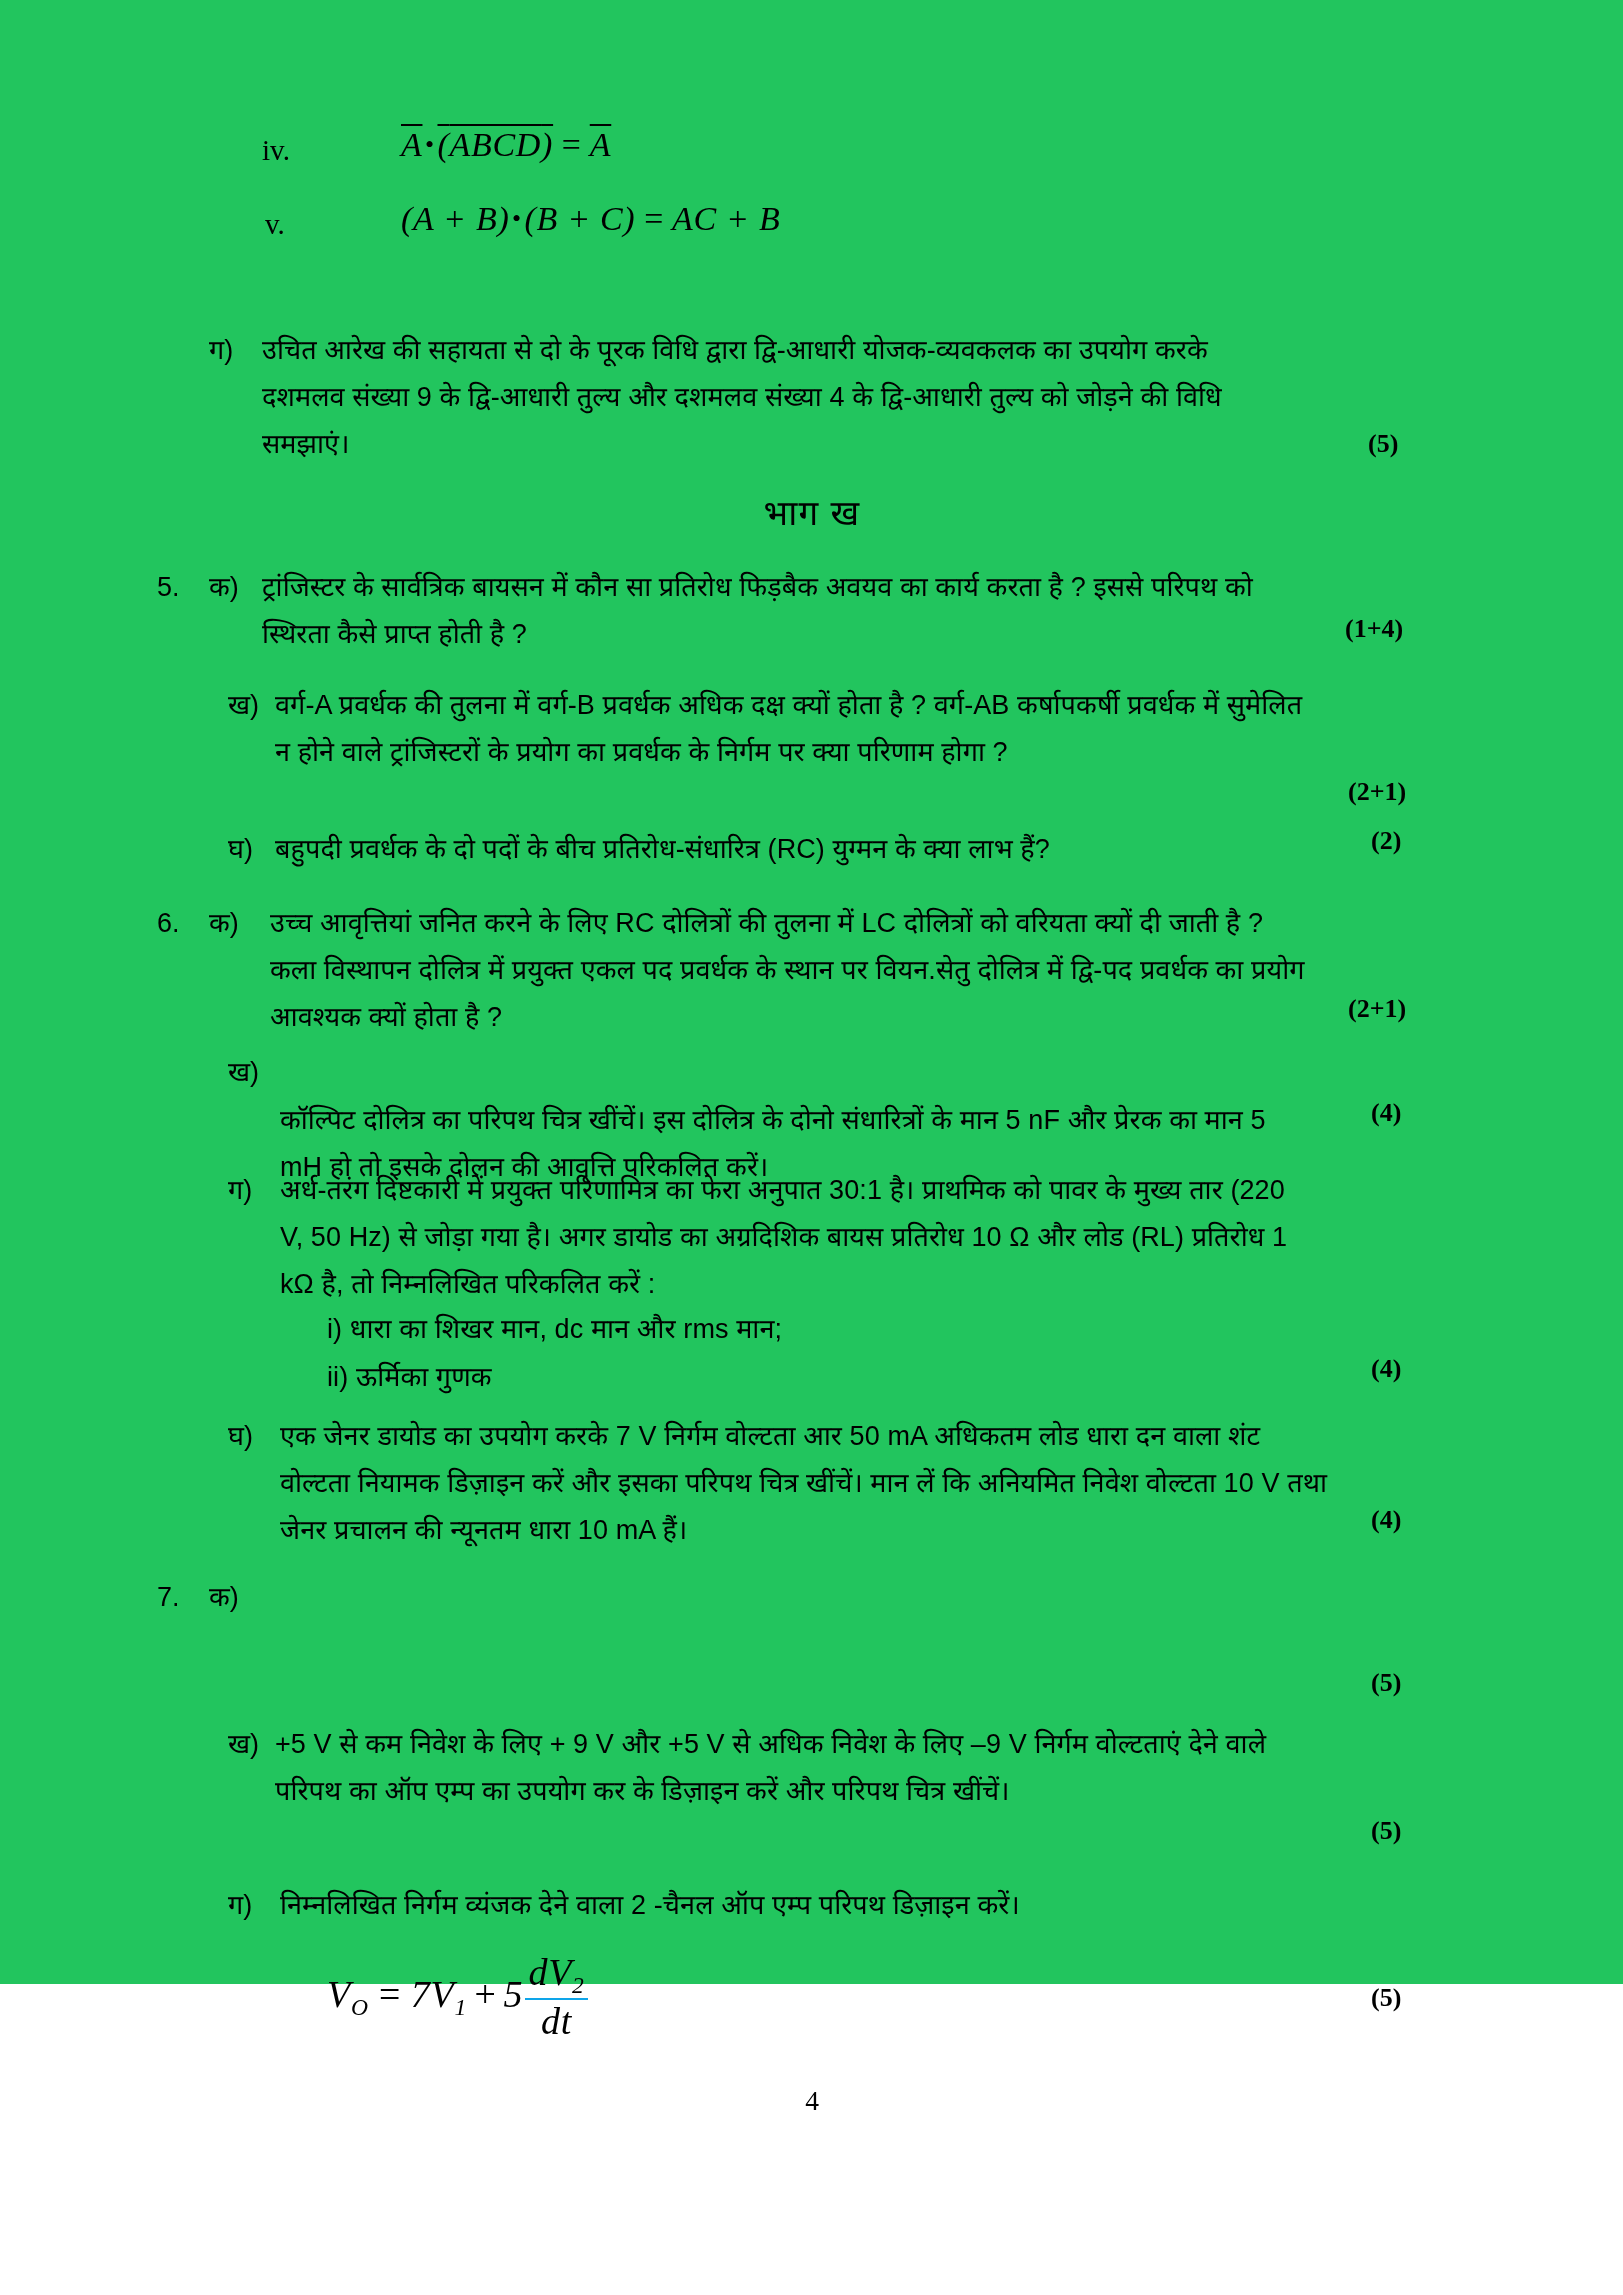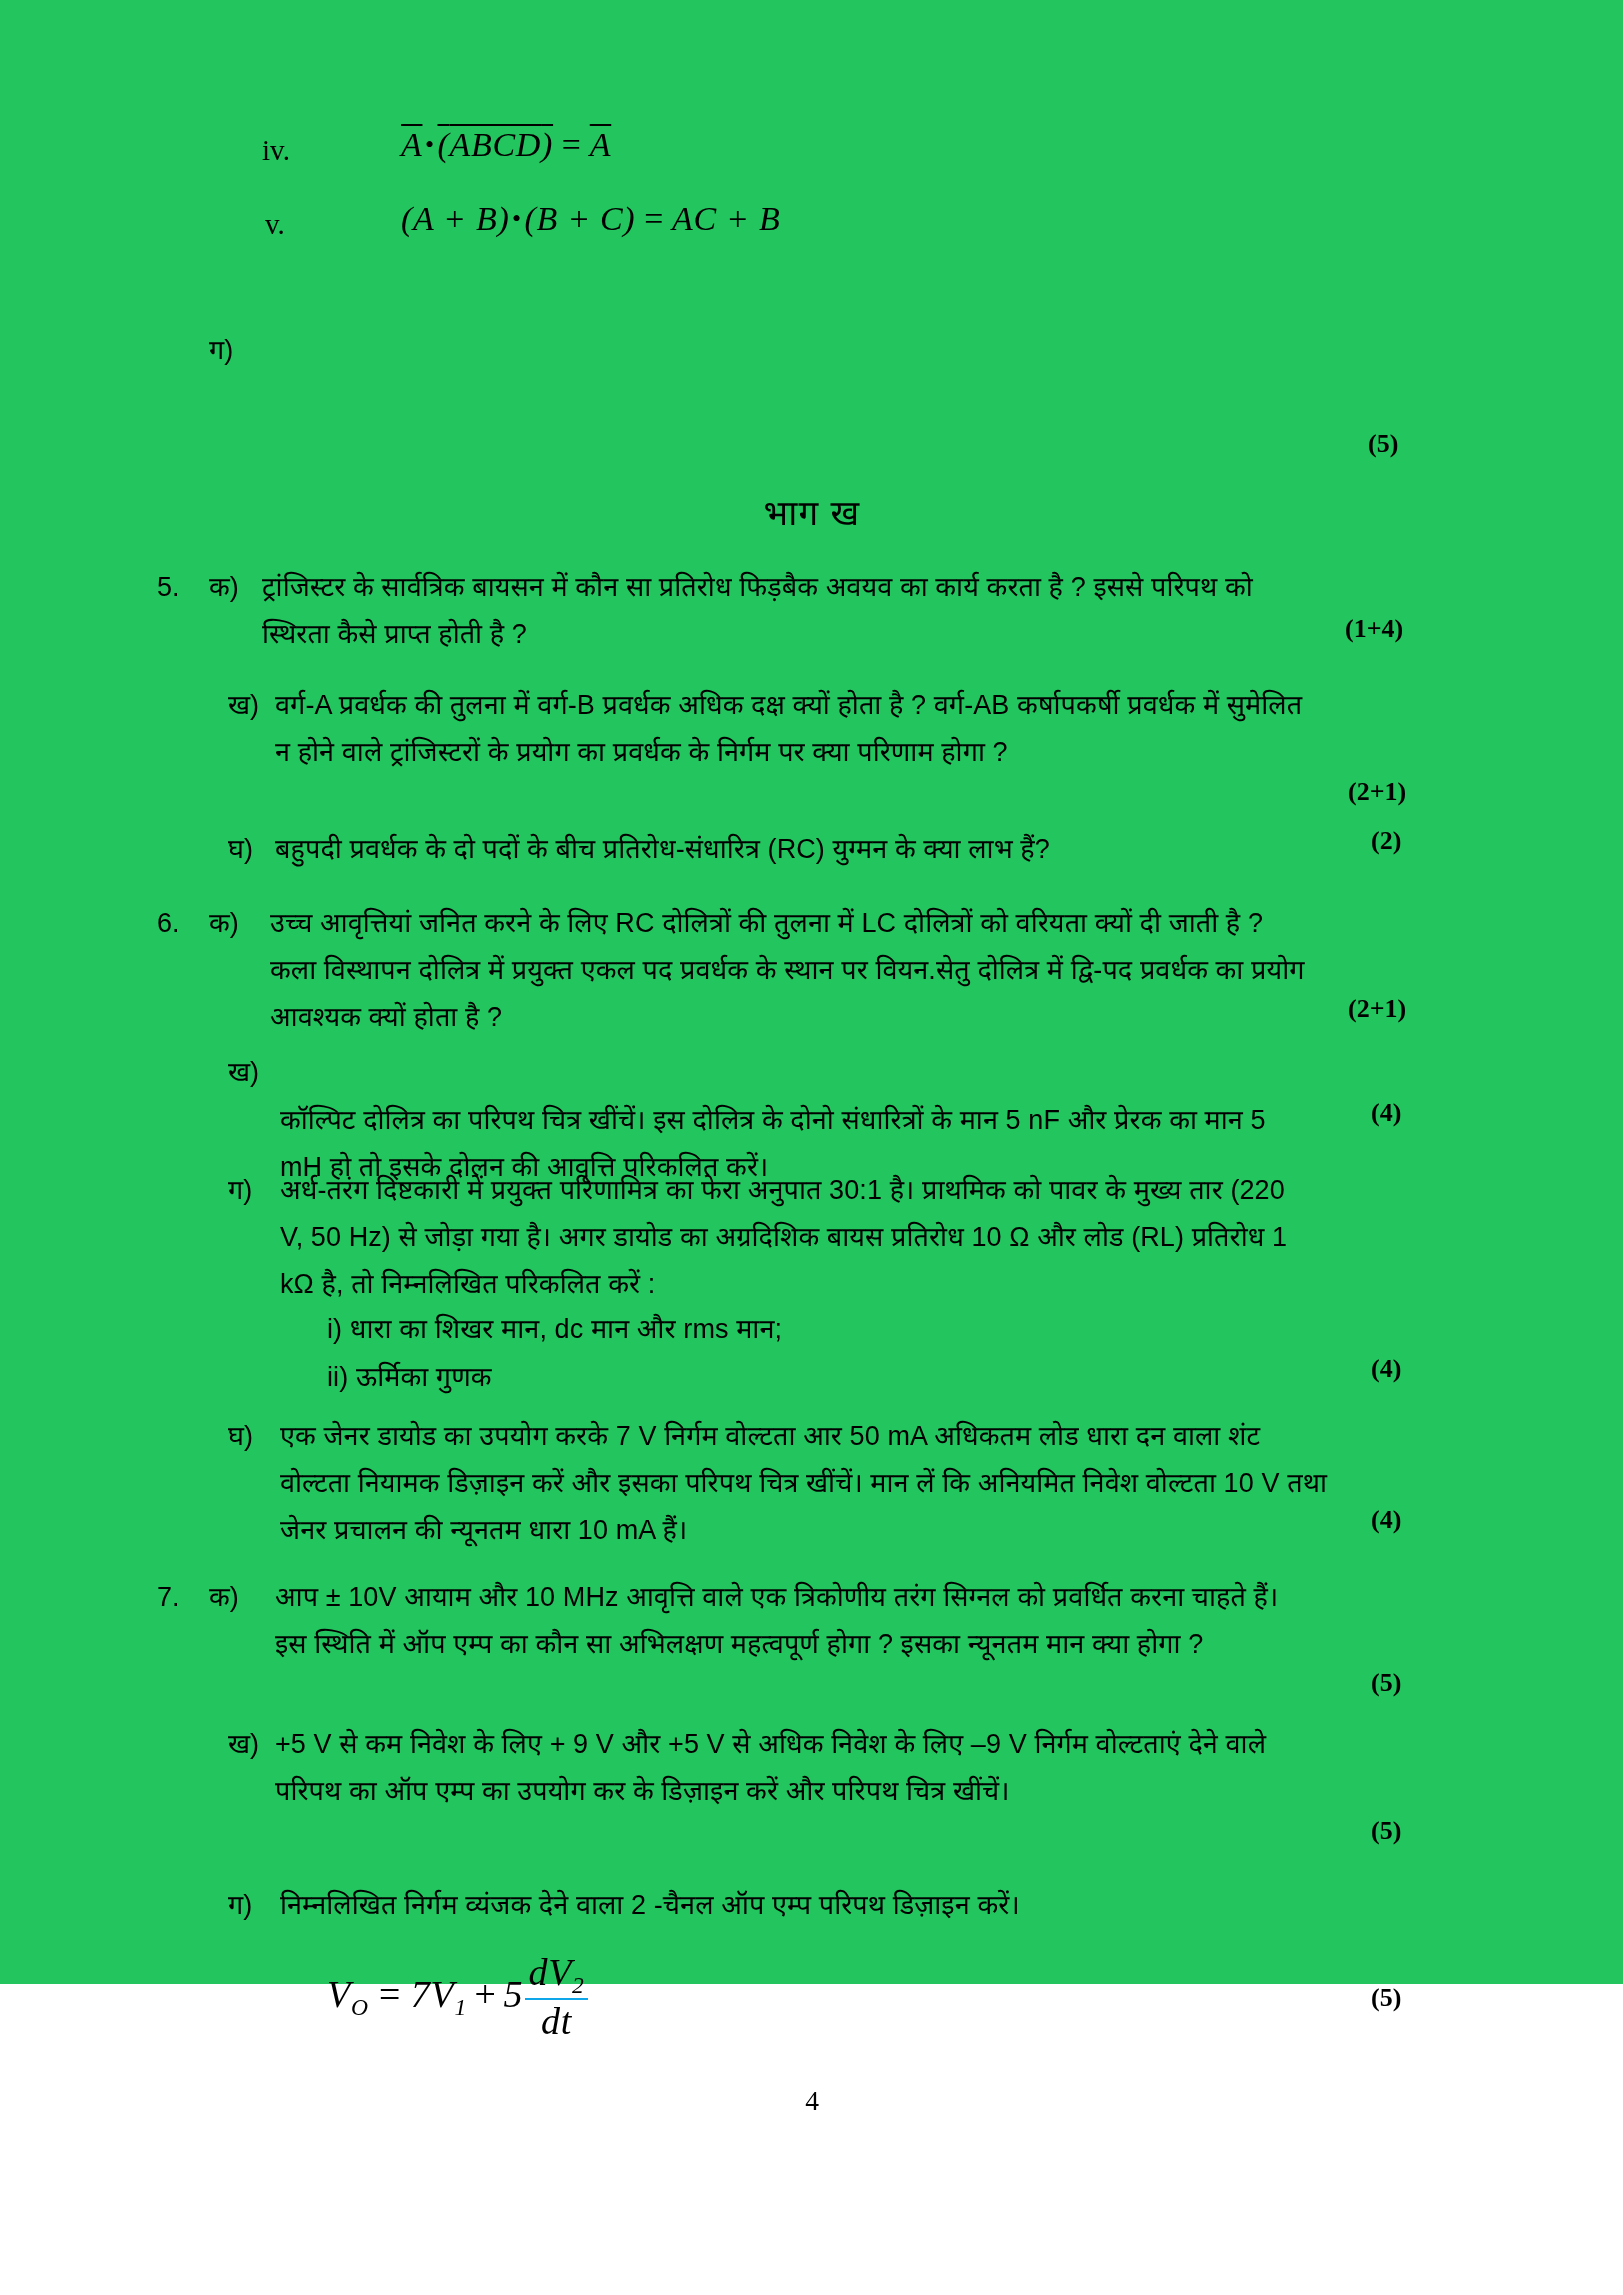--- a/index.html
+++ b/index.html
@@ -133,20 +133,21 @@
     <span class="ovl">A</span><span class="dotop">•</span><span class="ovl">(<span>ABCD</span>)</span><span style="padding:0 6.5px;">=</span><span class="ovl">A</span>
   </div>
 
   <div class="romanlbl" style="left:265px; top:208px;">v.</div>
 
   <div class="mathline" style="left:401px; top:200px;">
     <span>(</span><span>A + B</span><span>)</span><span class="dotop">•</span><span>(</span><span>B + C</span><span>)</span><span style="padding:0 6.5px;">=</span><span>AC + B</span>
   </div>
 
   <div class="partlbl" style="left:209px; top:327px;">ग)</div>
+  <div class="hindi" style="left:262px; top:327px; width:1021px;">उचित आरेख की सहायता से दो के पूरक विधि द्वारा द्वि-आधारी योजक-व्यवकलक का उपयोग करके दशमलव संख्या 9 के द्वि-आधारी तुल्य और दशमलव संख्या 4 के द्वि-आधारी तुल्य को जोड़ने की विधि समझाएं।</div>
   <div class="marks" style="left:1368px; top:429px;">(5)</div>
 
   <div class="sectionhead" style="top:488px;">भाग  ख</div>
 
   <div class="qnum" style="left:157px; top:564px;">5.</div>
 
   <div class="partlbl" style="left:209px; top:564px;">क)</div>
   <div class="hindi" style="left:262px; top:564px; width:1034px;">ट्रांजिस्टर के सार्वत्रिक बायसन में कौन सा प्रतिरोध फिड़बैक अवयव का कार्य करता है ? इससे परिपथ को स्थिरता कैसे प्राप्त होती है   ?</div>
   <div class="marks" style="left:1345px; top:614px;">(1+4)</div>
 
@@ -183,21 +184,20 @@
 
   <div class="marks" style="left:1371px; top:1354px;">(4)</div>
 
   <div class="partlbl" style="left:228px; top:1413px;">घ)</div>
   <div class="hindi" style="left:280px; top:1413px; width:1047px;">एक जेनर डायोड का उपयोग करके 7 V निर्गम वोल्टता आर 50 mA अधिकतम लोड धारा दन वाला शंट वोल्टता नियामक डिज़ाइन करें और इसका परिपथ चित्र खींचें। मान लें  कि अनियमित निवेश वोल्टता 10 V तथा जेनर प्रचालन की न्यूनतम धारा 10 mA हैं।</div>
   <div class="marks" style="left:1371px; top:1505px;">(4)</div>
 
   <div class="qnum" style="left:157px; top:1574px;">7.</div>
 
   <div class="partlbl" style="left:209px; top:1574px;">क)</div>
-  <div class="hindi" style="left:275px; top:1574px; width:1031px;">आप ± 10V आयाम और 10 MHz आवृत्ति वाले एक त्रिकोणीय तरंग सिग्नल को प्रवर्धित करना चाहते हैं। इस स्थिति में ऑप एम्प  का कौन सा अभिलक्षण महत्वपूर्ण होगा ? इसका न्यूनतम मान क्या होगा ?</div>
   <div class="marks" style="left:1371px; top:1668px;">(5)</div>
 
   <div class="partlbl" style="left:228px; top:1721px;">ख)</div>
   <div class="hindi" style="left:275px; top:1721px; width:1037px;">+5 V से कम निवेश के लिए + 9 V और  +5 V से अधिक निवेश के लिए –9 V निर्गम वोल्टताएं देने वाले परिपथ का ऑप एम्प का उपयोग कर के डिज़ाइन करें और परिपथ चित्र खींचें।</div>
   <div class="marks" style="left:1371px; top:1816px;">(5)</div>
 
   <div class="partlbl" style="left:228px; top:1882px;">ग)</div>
   <div class="hindi" style="left:280px; top:1882px; width:1031px;">निम्नलिखित निर्गम व्यंजक देने वाला 2 -चैनल ऑप एम्प परिपथ डिज़ाइन करें।</div>
 
   <div class="mathline" style="left:327px; top:1954px; font-size:38px;">

